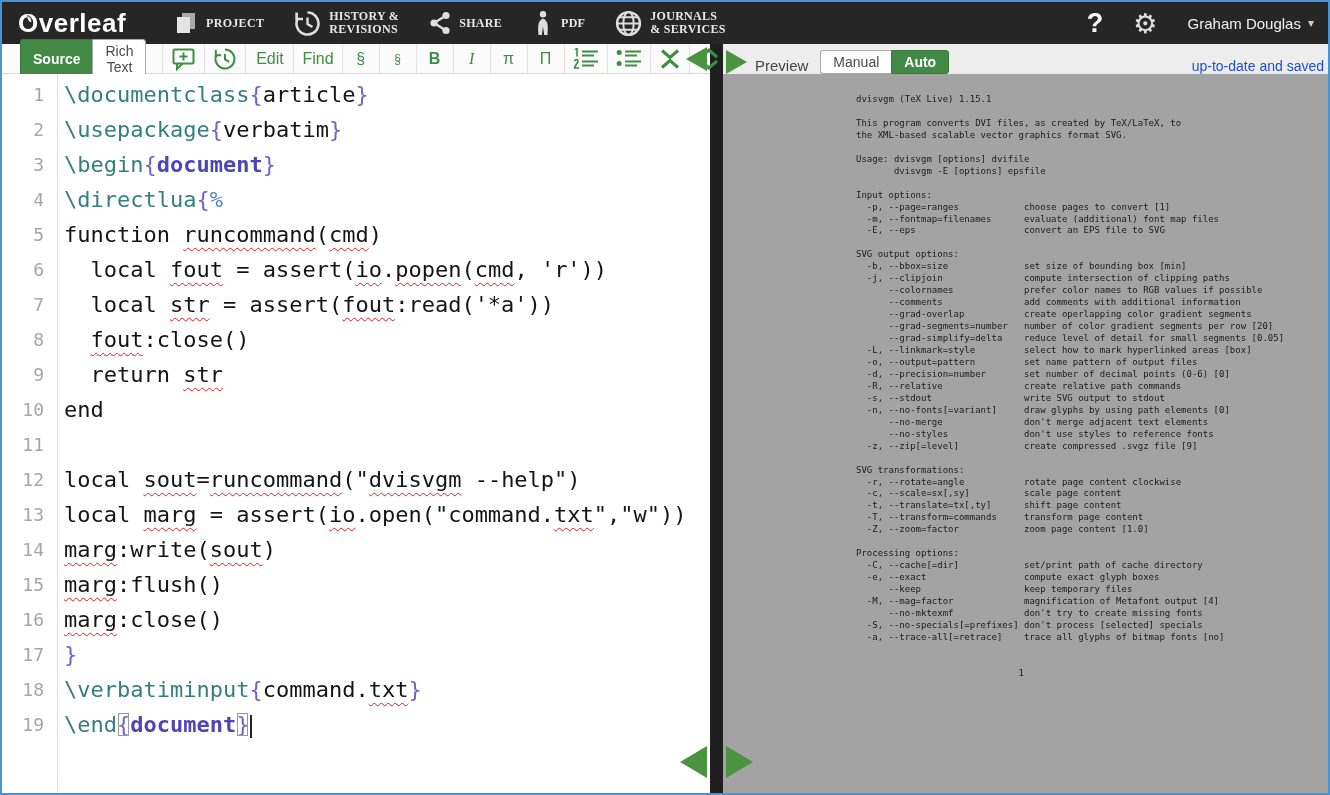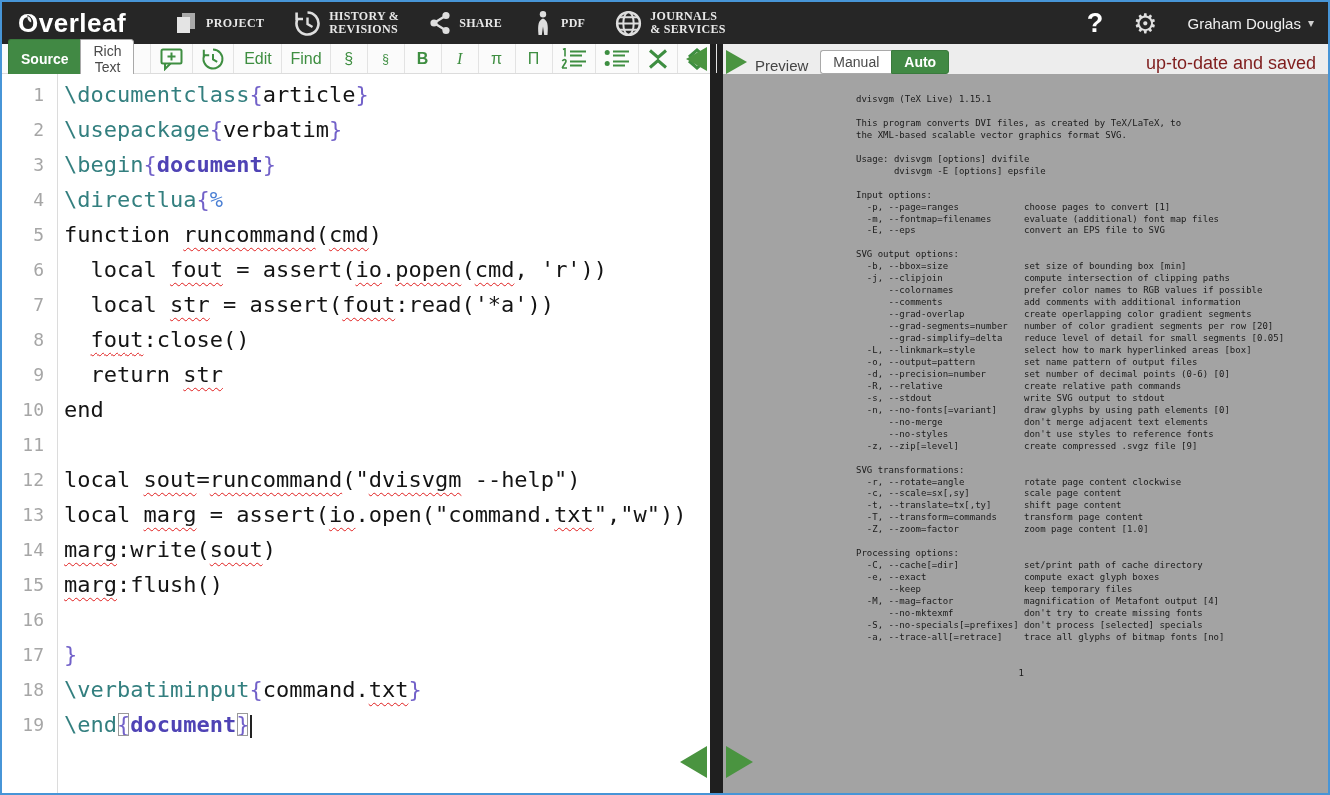--- a/index.html
+++ b/index.html
@@ -40,21 +40,21 @@
 
   
   .toolbar {
     height:30px; flex:0 0 30px;
     display:flex; align-items:center;
     position:relative;
   }
   .left-toolbar { background:#fbfbfb; border-bottom:1px solid #dcdcdc; }
   .right-toolbar { background:#ededed;align-items:flex-end; }
 
-  .seg { display:flex; margin-left:6px; }
+  .seg { display:flex; margin-left:18px; }
   .seg button {
     font-family:"Liberation Sans", sans-serif;
     font-size:14px; padding:3px 12px; cursor:pointer;
     background:#fff; color:#4a4a4a; border:1px solid #a9a9a9;
   }
   .seg button:first-child { border-radius:3px 0 0 3px; border-right:none; }
   .seg button:last-child  { border-radius:0 3px 3px 0; }
   .seg button.active { background:#418944; border-color:#3a7a3d; color:#fff; font-weight:bold; }
 
   .tb-group { display:flex; align-items:stretch; height:100%; margin-left:16px; border-left:1px solid #e3e3e3; }
@@ -73,21 +73,21 @@
   .tri { width:0; height:0; cursor:pointer; }
   .tri-left  { border-top:12px solid transparent; border-bottom:12px solid transparent; border-right:21px solid #4a9440; }
   .tri-right { border-top:12px solid transparent; border-bottom:12px solid transparent; border-left:21px solid #4a9440; }
   .top-left-arrow  { position:absolute; right:3px; top:3px; }
   .top-right-arrow { margin-left:3px; }
   .bottom-arrow-left  { position:absolute; right:3px; bottom:15px; border-top-width:16px; border-bottom-width:16px; border-right-width:27px; }
   .bottom-arrow-right { position:absolute; left:3px;  bottom:15px; border-top-width:16px; border-bottom-width:16px; border-left-width:27px; }
 
   .preview-label { font-size:15px; color:#444; margin-left:8px; }
   .right-toolbar .seg { margin-left:12px; }
-  .status { margin-left:auto; padding-right:12px; font-size:18px; color:#7f1d1d; }
+  .status { margin-left:auto; padding-right:4px; font-size:14px; color:#1d4ed8; }
 
   
   .editor { flex:1; position:relative; overflow:hidden; background:#fff; padding-top:3px;
             font-family:"DejaVu Sans Mono", monospace; }
   .gutter-line { position:absolute; left:55px; top:0; bottom:0; width:1px; background:#dcdcdc; }
   .code-line { display:flex; height:35px; line-height:35px; }
   .ln { width:55px; flex:0 0 55px; text-align:right; padding-right:13px;
         color:#a6a6a6; font-size:18px; }
   .lc { white-space:pre; font-size:22px; padding-left:7px; }
   .seg-cmd { color:#337f7f; }
@@ -299,20 +299,21 @@
           <div class="code-line">
             <span class="ln">14</span>
             <span class="lc"><span class="seg-sp">marg</span><span class="seg-txt">:write(</span><span class="seg-sp">sout</span><span class="seg-txt">)</span></span>
           </div>
           <div class="code-line">
             <span class="ln">15</span>
             <span class="lc"><span class="seg-sp">marg</span><span class="seg-txt">:flush()</span></span>
           </div>
           <div class="code-line">
             <span class="ln">16</span>
+            <span class="lc"><span class="seg-sp">marg</span><span class="seg-txt">:close()</span></span>
           </div>
           <div class="code-line">
             <span class="ln">17</span>
             <span class="lc"><span class="seg-brc">}</span></span>
           </div>
           <div class="code-line">
             <span class="ln">18</span>
             <span class="lc"><span class="seg-cmd">\verbatiminput</span><span class="seg-brc">{</span><span class="seg-txt">command.</span><span class="seg-sp">txt</span><span class="seg-brc">}</span></span>
           </div>
           <div class="code-line">

